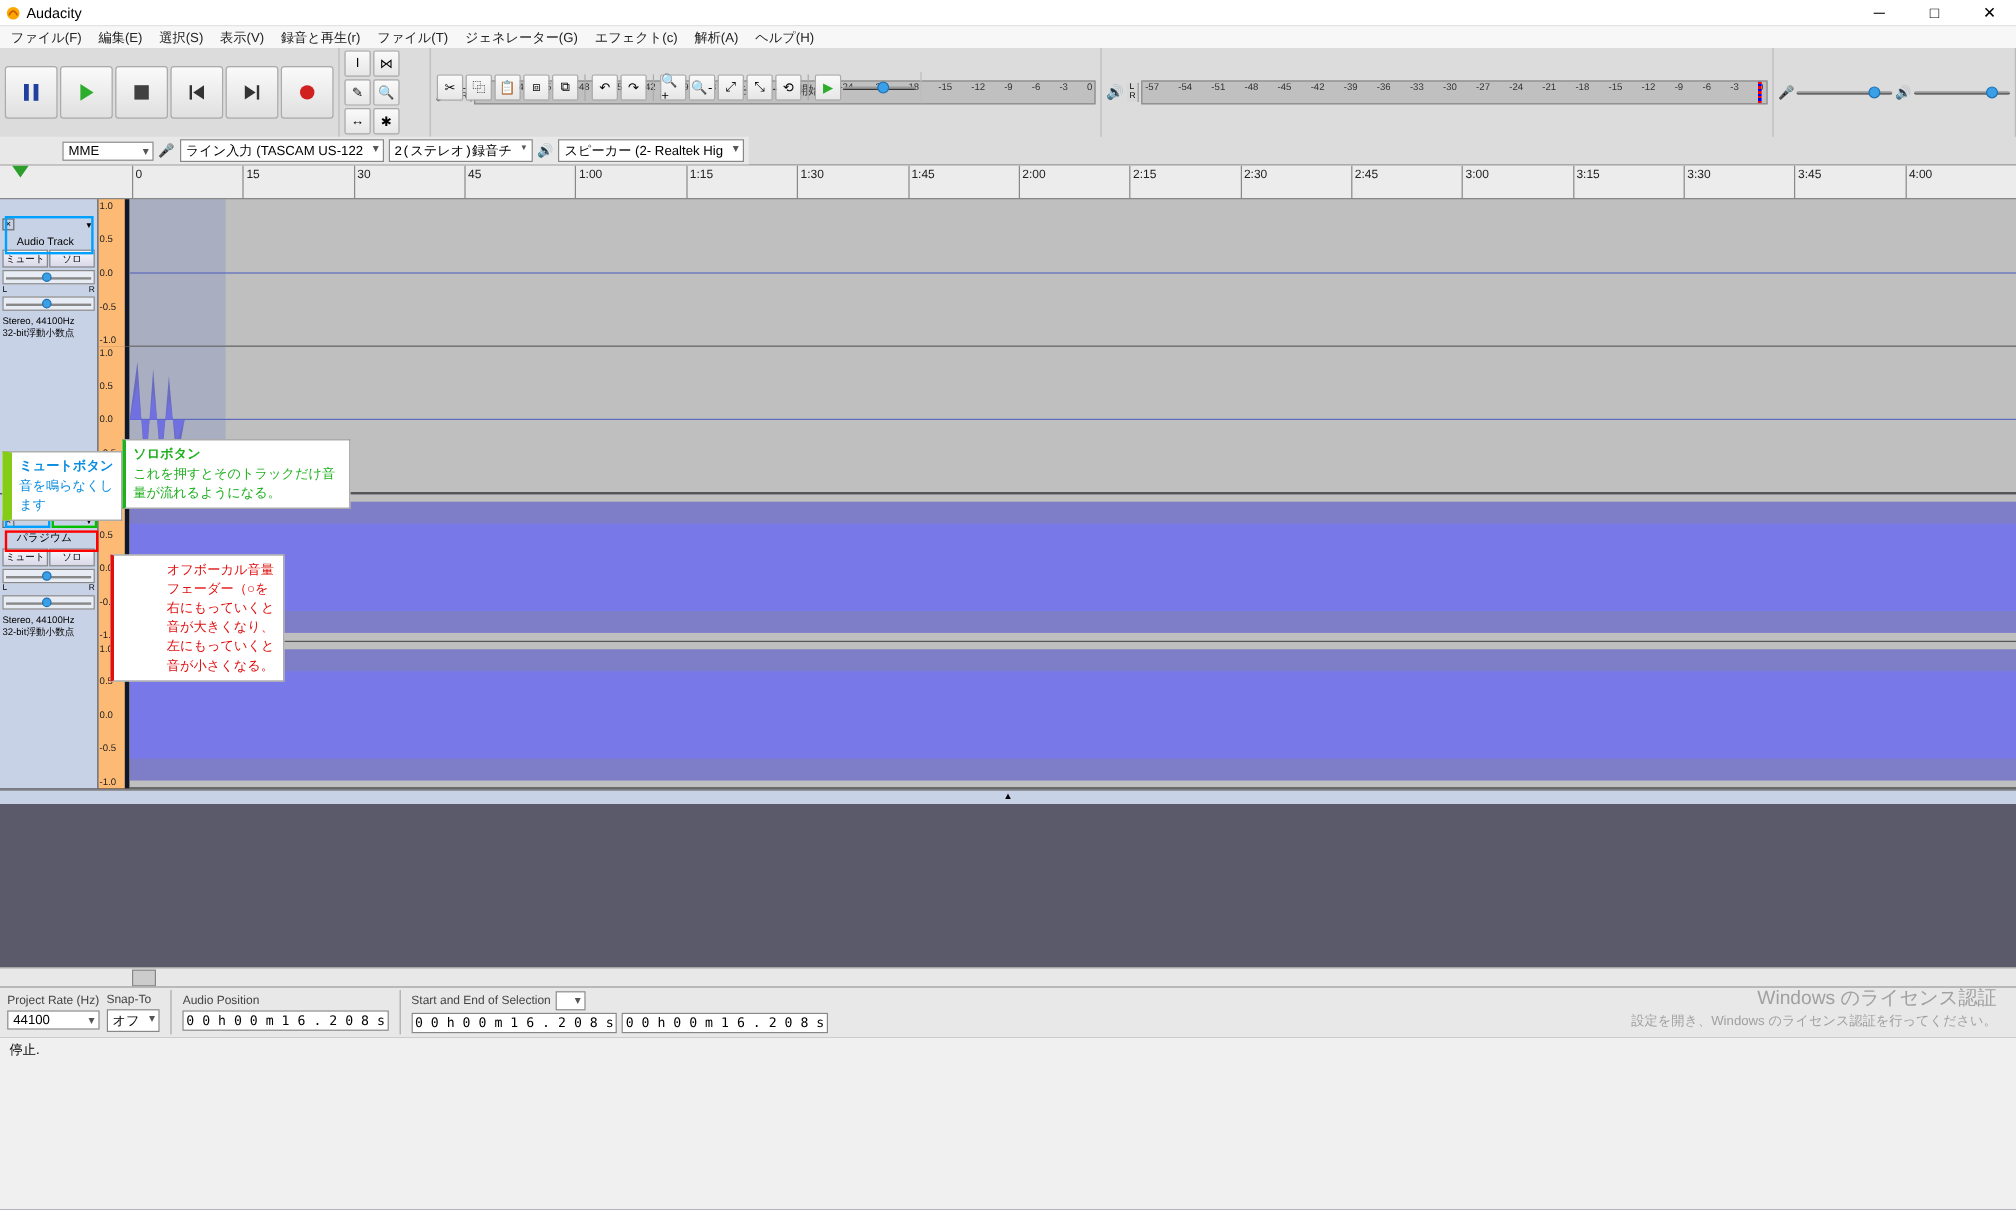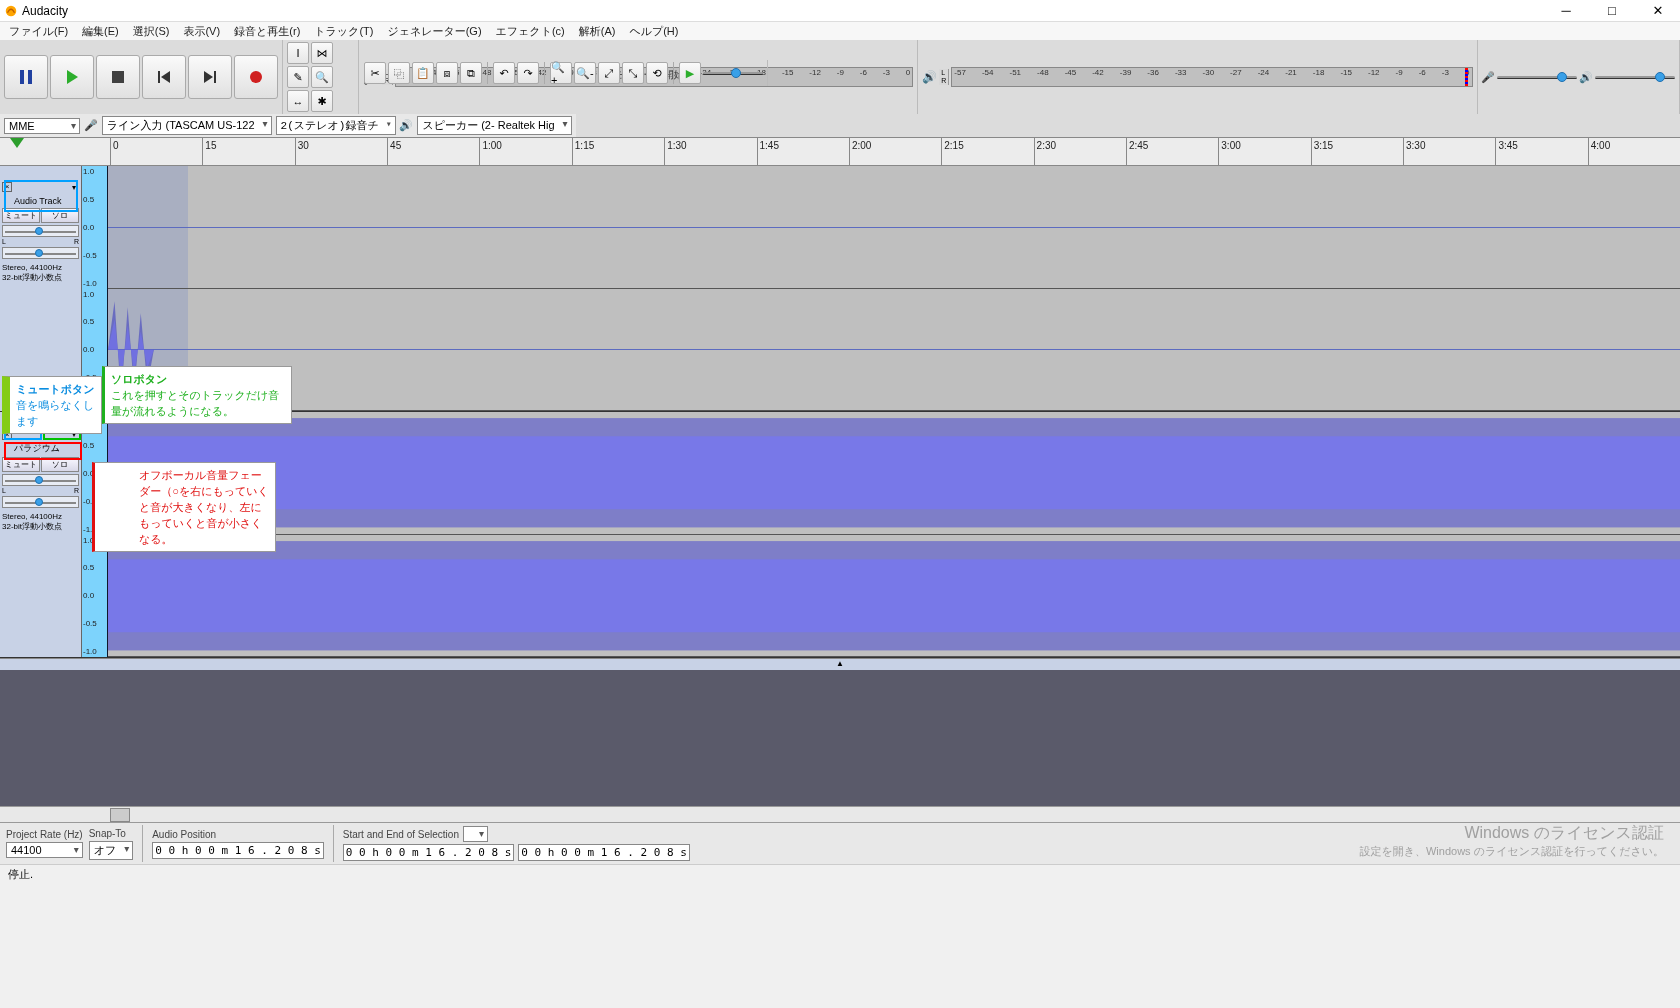--- a/index.html
+++ b/index.html
@@ -40,36 +40,36 @@
 .ms-row { display:flex; gap:1px; margin-top:2px;}
 .ms-btn { flex:1; background:linear-gradient(#f8f8ff,#d8d8e8); border:1px solid #888; font-size:8px; text-align:center; cursor:pointer; padding:1px 0;}
 .fader { margin-top:2px; height:12px; border:1px solid #888; background:#e8ecf4; position:relative;}
 .fader .tk { position:absolute; left:2px; right:2px; top:5px; height:2px; background:#888;}
 .fader .th { position:absolute; width:8px; height:8px; background:#39a0e8; border:1px solid #2070b0; border-radius:50%; top:1px; left:42%;}
 .pan-lbl { display:flex; justify-content:space-between; font-size:7px; margin-top:1px;}
 .track-info { font-size:8px; margin-top:4px; line-height:10px;}
 .track-canvas { flex:1; display:flex; flex-direction:column;}
 .channel { flex:1; background:#bfbfbf; border-bottom:1px solid #555; position:relative;}
 .channel .midline { position:absolute; left:0; right:0; top:50%; height:1px; background:#5c6bc0;}
-.scale { width:26px; background:#7dd3fc; border-right:1px solid #0f172a; font-size:8px; display:flex; flex-direction:column; justify-content:space-between; padding:1px; color:#222;}
+.scale { width:26px; background:#fdba74; border-right:4px solid #0f172a; font-size:8px; display:flex; flex-direction:column; justify-content:space-between; padding:1px; color:#222;}
 .channel-wrap { flex:1; display:flex;}
 .wave { position:absolute; inset:0;}
 .wave svg { width:100%; height:100%; display:block;}
 .sel-region { position:absolute; left:0; width:80px; top:0; bottom:0; background:rgba(120,140,200,0.3);}
 .hscroll { height:16px; background:#e8e8e8; border-top:1px solid #999; position:relative;}
 .hscroll .thumb { position:absolute; left:110px; width:20px; height:14px; top:1px; background:#ccc; border:1px solid #888;}
 .bottom-bar { background:#e8e8e8; border-top:1px solid #999; padding:2px 6px; display:flex; align-items:center; gap:6px; font-size:11px; height:42px;}
 .bottom-group { display:flex; flex-direction:column; gap:2px;}
 .bottom-group .lbl { font-size:10px; color:#444; white-space:nowrap;}
 .timebox { background:#fff; border:1px solid #888; padding:1px 2px; font-family:monospace; font-size:11px; white-space:nowrap;}
 .watermark { position:absolute; right:16px; bottom:4px; text-align:right; color:#a0a0a0; font-size:14px; line-height:18px; pointer-events:none;}
 .annotation { position:absolute; background:#fff; border:1px solid #999; font-size:11px; padding:4px 6px; line-height:16px; z-index:50;}
 .ann-blue { color:#0a8de0; border-left:8px solid #84cc16; left:2px; top:350px; width:100px;}
 .ann-green { color:#1eb01e; border-left:3px solid #1eb01e; left:102px; top:345px; width:190px;}
-.ann-red { color:#e01010; border-left:3px solid #e01010; left:92px; top:440px; width:184px;padding-left:44px;}
+.ann-red { color:#e01010; border-left:3px solid #e01010; left:92px; top:440px; width:145px;padding-left:44px;}
 .hl-blue { position:absolute; border:2px solid #00a0ff; z-index:40; pointer-events:none;}
 .hl-red { position:absolute; border:2px solid #ff0000; z-index:40; pointer-events:none;}
 .hl-green { position:absolute; border:2px solid #00c000; z-index:40; pointer-events:none;}
 .status { height:18px; background:#f0f0f0; border-top:1px solid #ccc; padding:2px 8px; font-size:11px;}
 .collapse-bar { height:12px; background:#c8d2e6; border-top:1px solid #888; text-align:center; cursor:pointer; font-size:8px;}
 .vsep { width:1px; background:#aaa; align-self:stretch; margin:0 3px;}
 </style>
 </head>
 <body>
 
@@ -87,21 +87,21 @@
     <span class="winbtn">✕</span>
   </div>
 </div>
 
 <div class="menubar">
   <span>ファイル(F)</span>
   <span>編集(E)</span>
   <span>選択(S)</span>
   <span>表示(V)</span>
   <span>録音と再生(r)</span>
-  <span>トラック(T)</span>
+  <span>ファイル(T)</span>
   <span>ジェネレーター(G)</span>
   <span>エフェクト(c)</span>
   <span>解析(A)</span>
   <span>ヘルプ(H)</span>
 </div>
 
 <div class="toolbar-area">
 
   <div style="display:flex; width:100%;">
     <div class="tbrow">
@@ -217,21 +217,21 @@
       <span>🔊</span>
       <div class="slider-h">
           <div class="track"></div>
           <div class="thumb" style="left:60px;"></div>
         </div>
     </div>
   </div>
 
   <div style="display:flex; width:100%;">
     <div class="devicebar" style="border:none; flex:0 0 auto;">
-      <div class="combo" style="min-width:76px;">MME</div>
+      <div class="combo" style="min-width:76px;margin-left:48px;">MME</div>
       <span>🎤</span>
       <div class="combo" style="min-width:130px;">ライン入力 (TASCAM US-122</div>
       <div class="combo" style="min-width:90px;font-family:Liberation Mono, monospace;">2(ステレオ)録音チ</div>
       <span>🔊</span>
       <div class="combo" style="min-width:130px;">スピーカー (2- Realtek Hig</div>
     </div>
     <div class="tbrow" style="position:absolute; left:360px; top:60px;">
       <div class="tbtn-sm">✂</div>
       <div class="tbtn-sm">⿻</div>
       <div class="tbtn-sm">📋</div>

